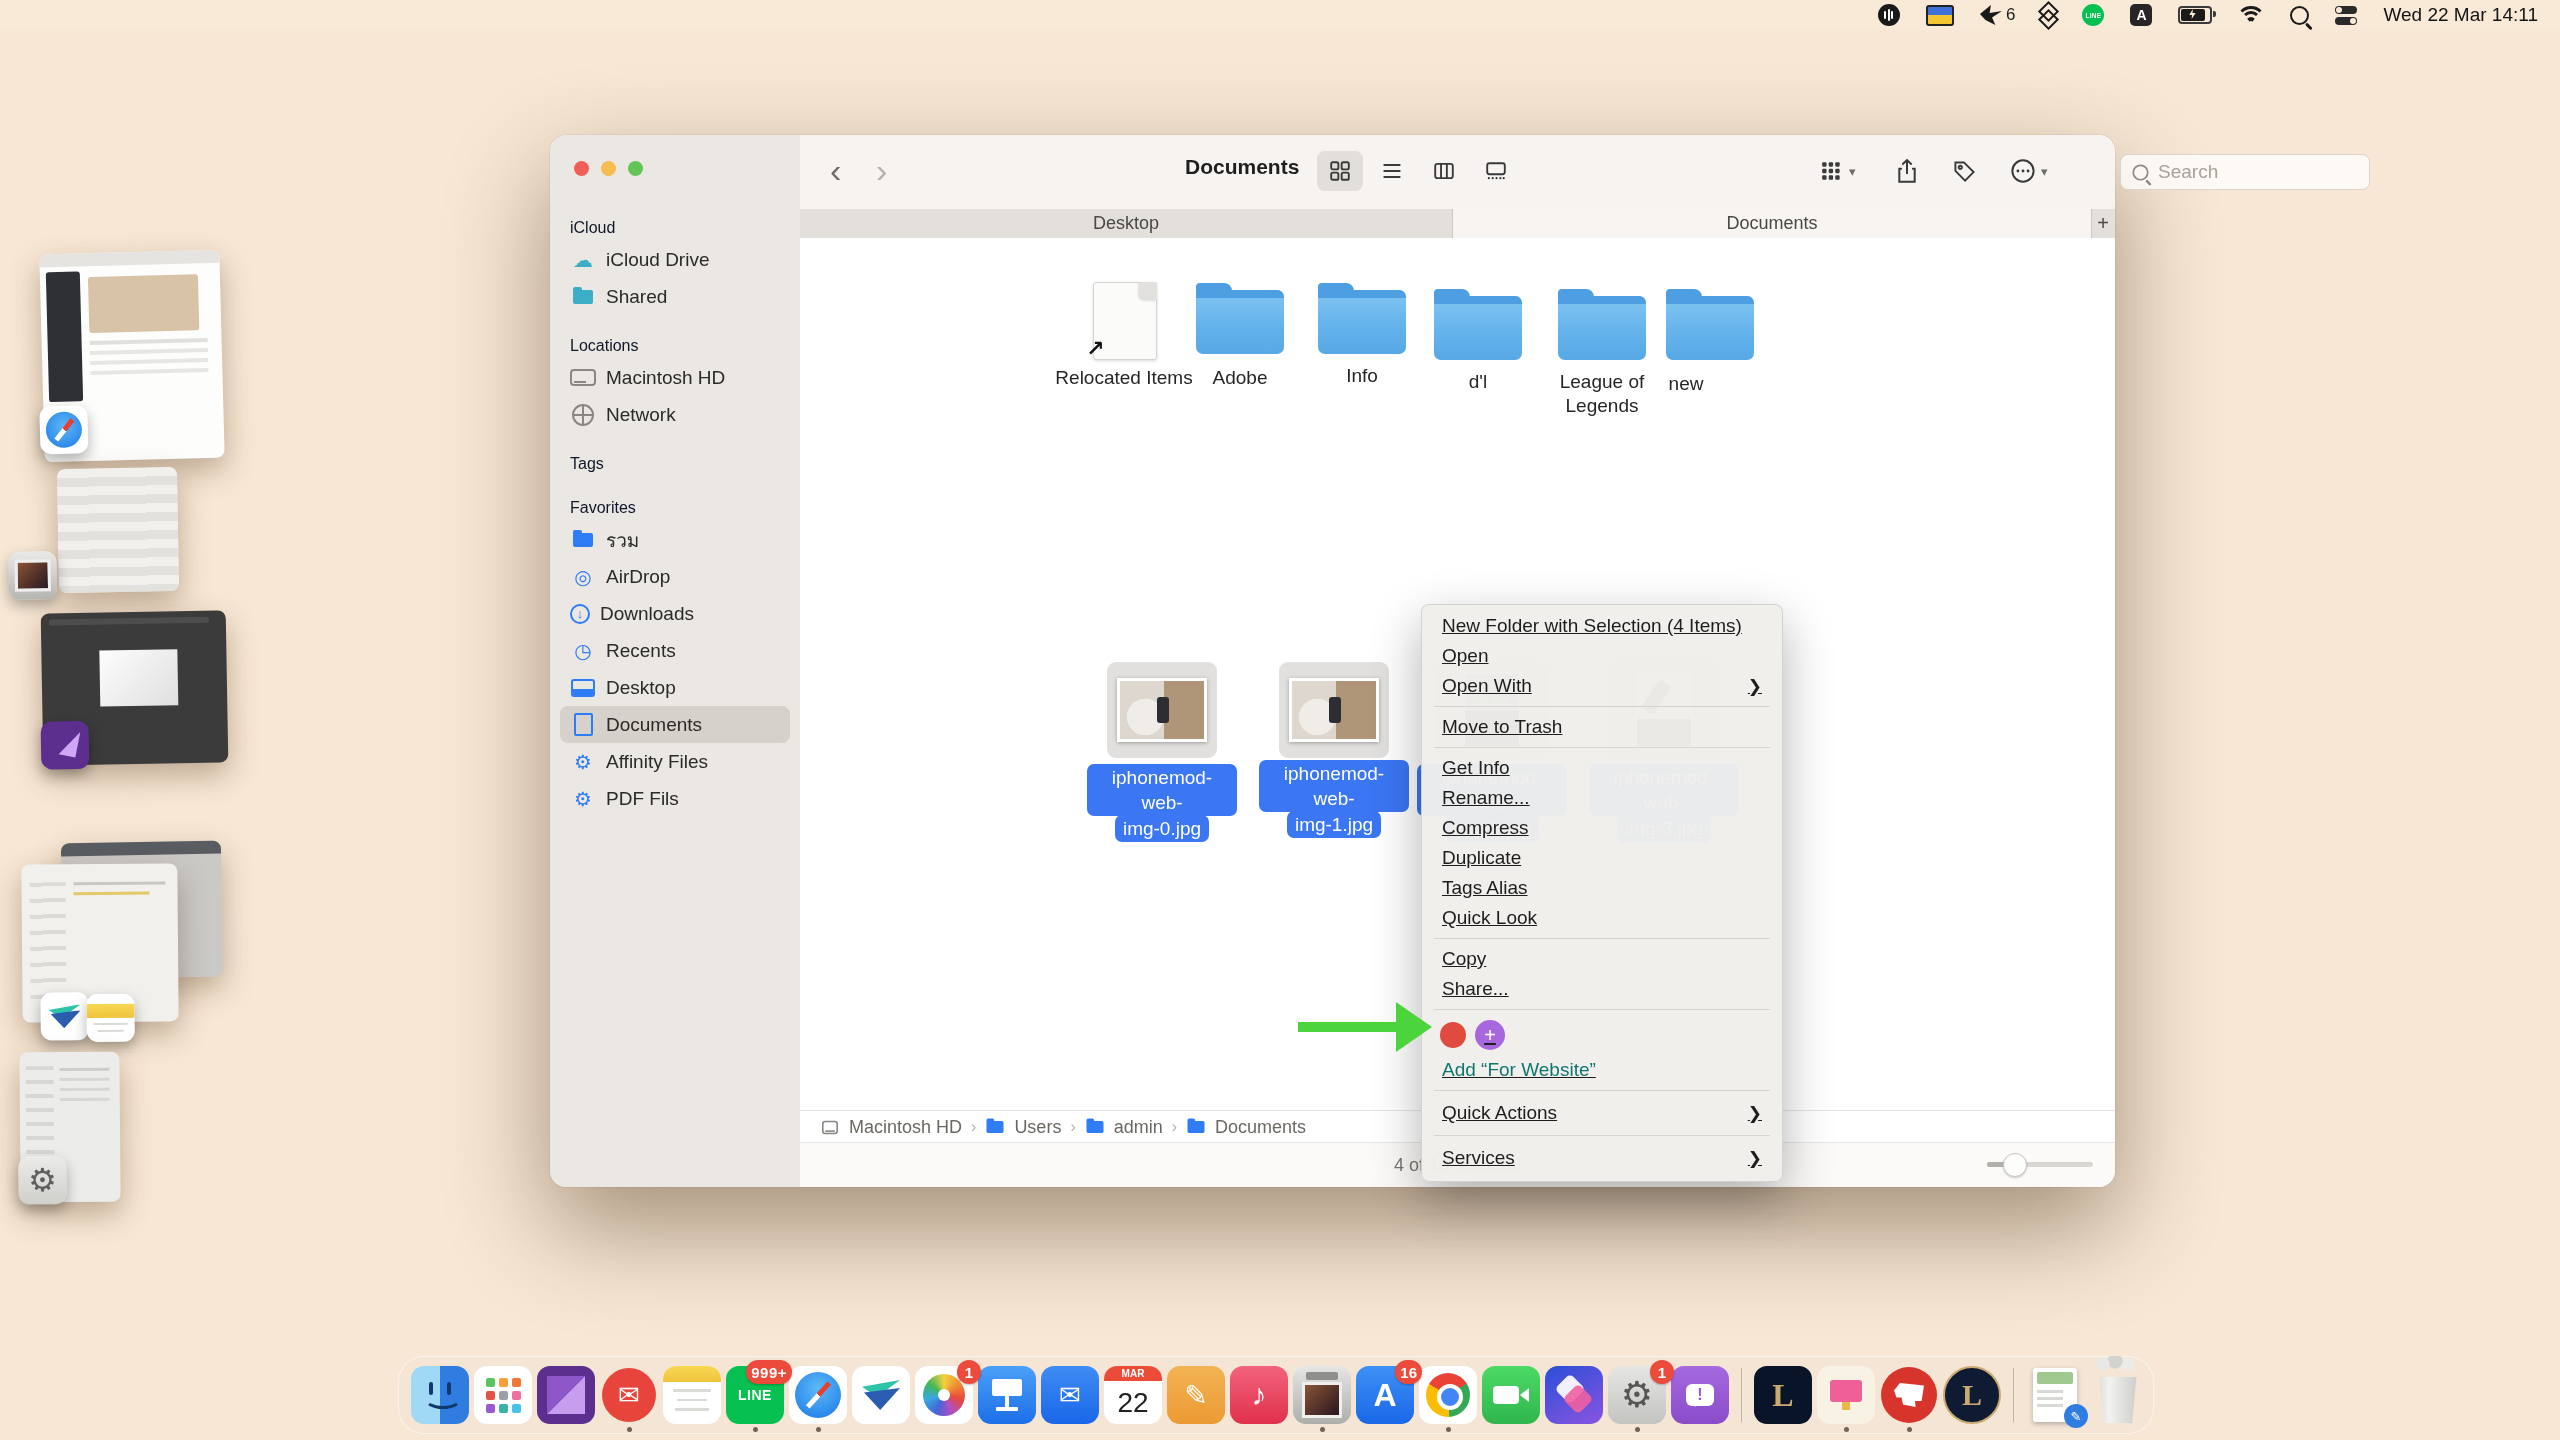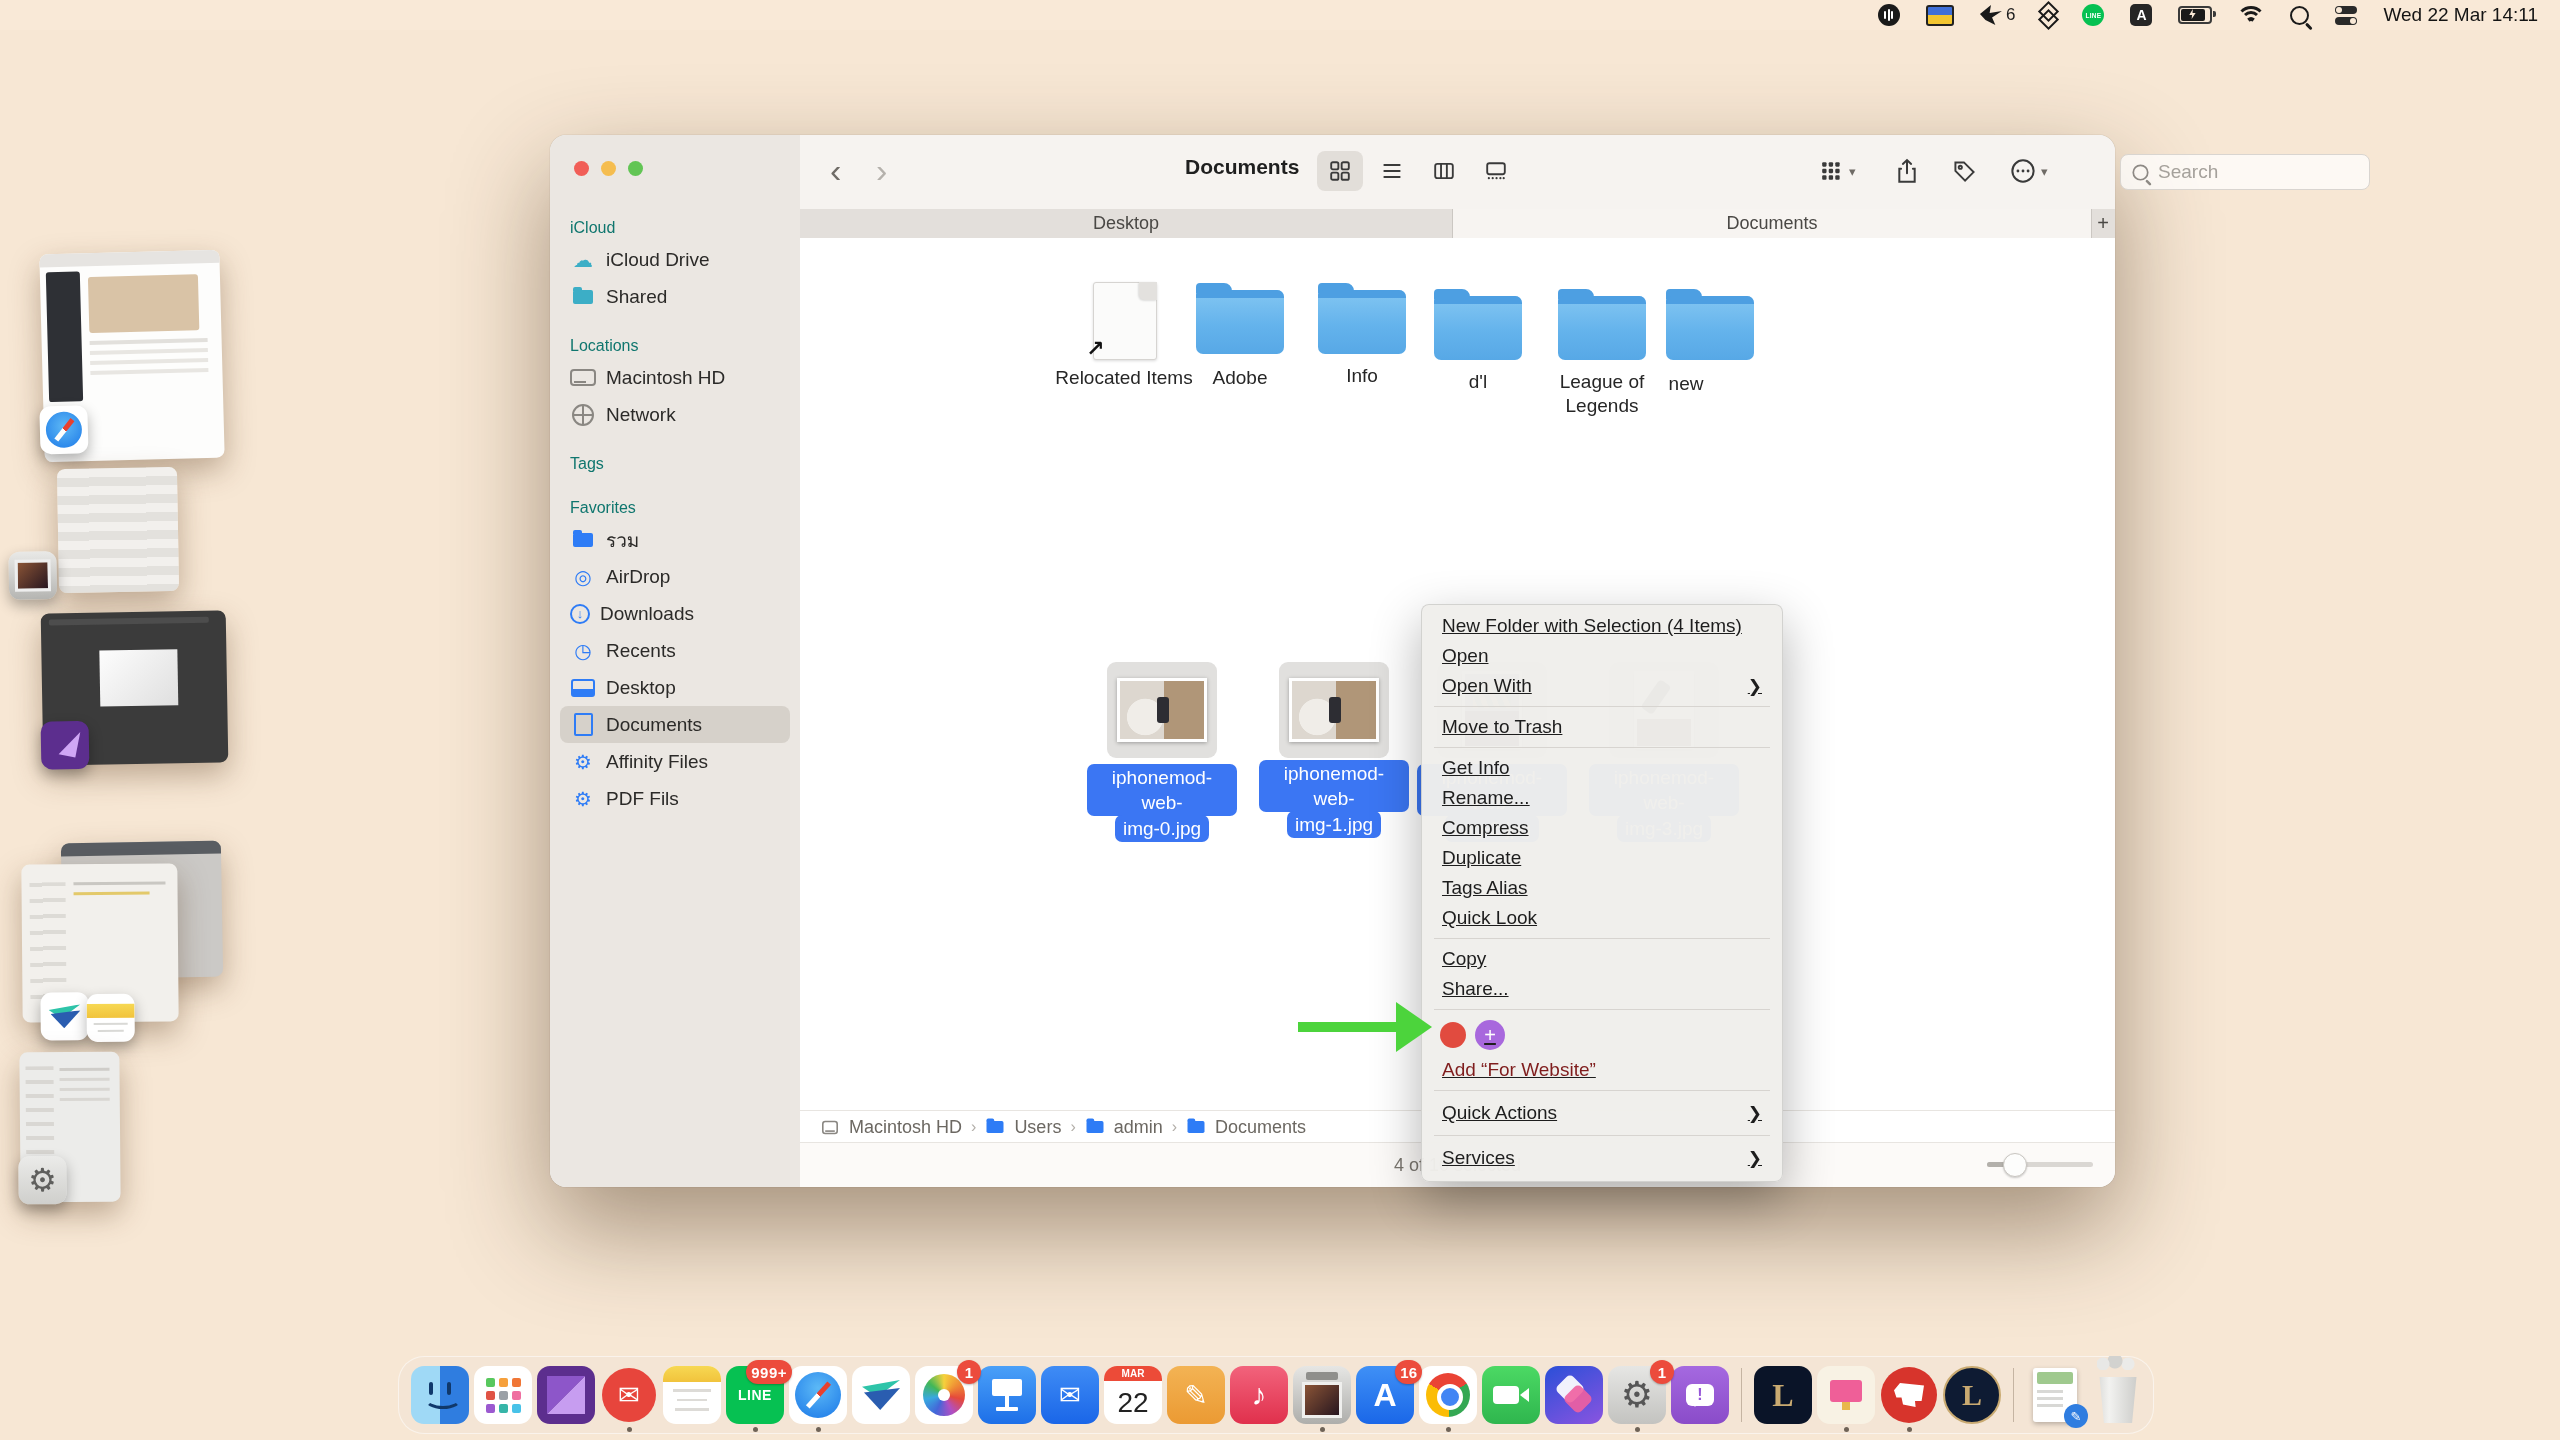--- a/index.html
+++ b/index.html
@@ -69,21 +69,21 @@
   
   #win{position:absolute;left:550px;top:135px;width:1565px;height:1052px;border-radius:16px;
     background:#fff;box-shadow:0 40px 100px rgba(60,35,10,.45),0 0 1px rgba(0,0,0,.4);}
   #sidebar{position:absolute;left:0;top:0;width:250px;height:1052px;background:#ebe7e2;border-radius:16px 0 0 16px;
     border-right:1px solid #d8d4cf;}
   .tl{position:absolute;top:26px;width:15px;height:15px;border-radius:50%;}
   .side-list{position:absolute;left:0;top:62px;right:0;}
   .srow{display:flex;align-items:center;height:37px;margin:0 10px;padding:0 10px;border-radius:8px;
     font-size:19px;color:#2b2a28;gap:10px;}
   .srow.sel{background:#d6d1ca;}
-  .shead{height:30px;margin:10px 20px 0;font-size:16px;color:#0f766e;display:flex;align-items:flex-end;padding-bottom:4px;}
+  .shead{height:30px;margin:10px 20px 0;font-size:16px;color:#0f172a;display:flex;align-items:flex-end;padding-bottom:4px;}
   .sic{width:26px;display:inline-flex;justify-content:center;align-items:center;font-size:20px;color:#2e7cf6;}
   .sic.cyan{color:#3caec6;}
   .sic.grey{color:#8a8782;}
   .mfold{position:relative;width:20px;height:14px;background:#2e7cf6;border-radius:2px;}
   .mfold:before{content:"";position:absolute;left:0;top:-3px;width:9px;height:4px;background:#2e7cf6;border-radius:2px 2px 0 0;}
   .mfold.cyan,.mfold.cyan:before{background:#3caec6;}
   .mdrive{position:relative;width:22px;height:13px;border:2px solid #8a8782;border-radius:4px;}
   .mdrive:after{content:"";position:absolute;left:2px;bottom:1px;width:12px;height:2px;background:#8a8782;}
   .mglobe{width:18px;height:18px;border:2px solid #8a8782;border-radius:50%;
     background:linear-gradient(90deg,transparent 45%,#8a8782 45% 55%,transparent 55%),linear-gradient(0deg,transparent 45%,#8a8782 45% 55%,transparent 55%);}
@@ -149,21 +149,21 @@
 
   
   #ctx{position:absolute;left:1421px;top:604px;width:360px;background:rgba(240,238,235,.97);border-radius:8px;
     border:1px solid rgba(0,0,0,.12);box-shadow:0 18px 50px rgba(0,0,0,.3);padding:6px 0;font-size:19px;color:#1d1d1d;text-decoration:underline;}
   .mi{height:30px;display:flex;align-items:center;padding:0 20px;}
   .mi .arr{margin-left:auto;font-size:17px;}
   .mdiv{height:1px;background:#d7d4d0;margin:5px 12px;}
   #tagrow{height:40px;display:flex;align-items:center;gap:9px;padding:0 18px;}
   #tag-red{width:26px;height:26px;border-radius:50%;background:#e14b3f;}
   #tag-plus{width:30px;height:30px;border-radius:50%;background:#a868dd;color:#fff;font-size:20px;display:flex;align-items:center;justify-content:center;}
-  .mi.dim{color:#7f1d1d;}
+  .mi.dim{color:#0f766e;}
 
   
   #garrow{position:absolute;left:1298px;top:1000px;width:134px;height:52px;z-index:60;}
   #garrow .shaft{position:absolute;left:0;top:22px;width:102px;height:10px;background:#4cd43c;}
   #garrow .head{position:absolute;left:98px;top:2px;width:36px;height:50px;background:#4cd43c;clip-path:polygon(0 0,100% 50%,0 100%);}
 
   
   #dock{position:absolute;left:398px;top:1356px;width:1756px;height:78px;background:rgba(243,229,214,.72);
     border:1px solid rgba(255,255,255,.55);border-radius:26px;display:flex;align-items:center;gap:5px;padding:0 12px;box-sizing:border-box;}
   .di{position:relative;width:58px;height:58px;border-radius:13px;flex:0 0 auto;display:flex;align-items:center;justify-content:center;}

